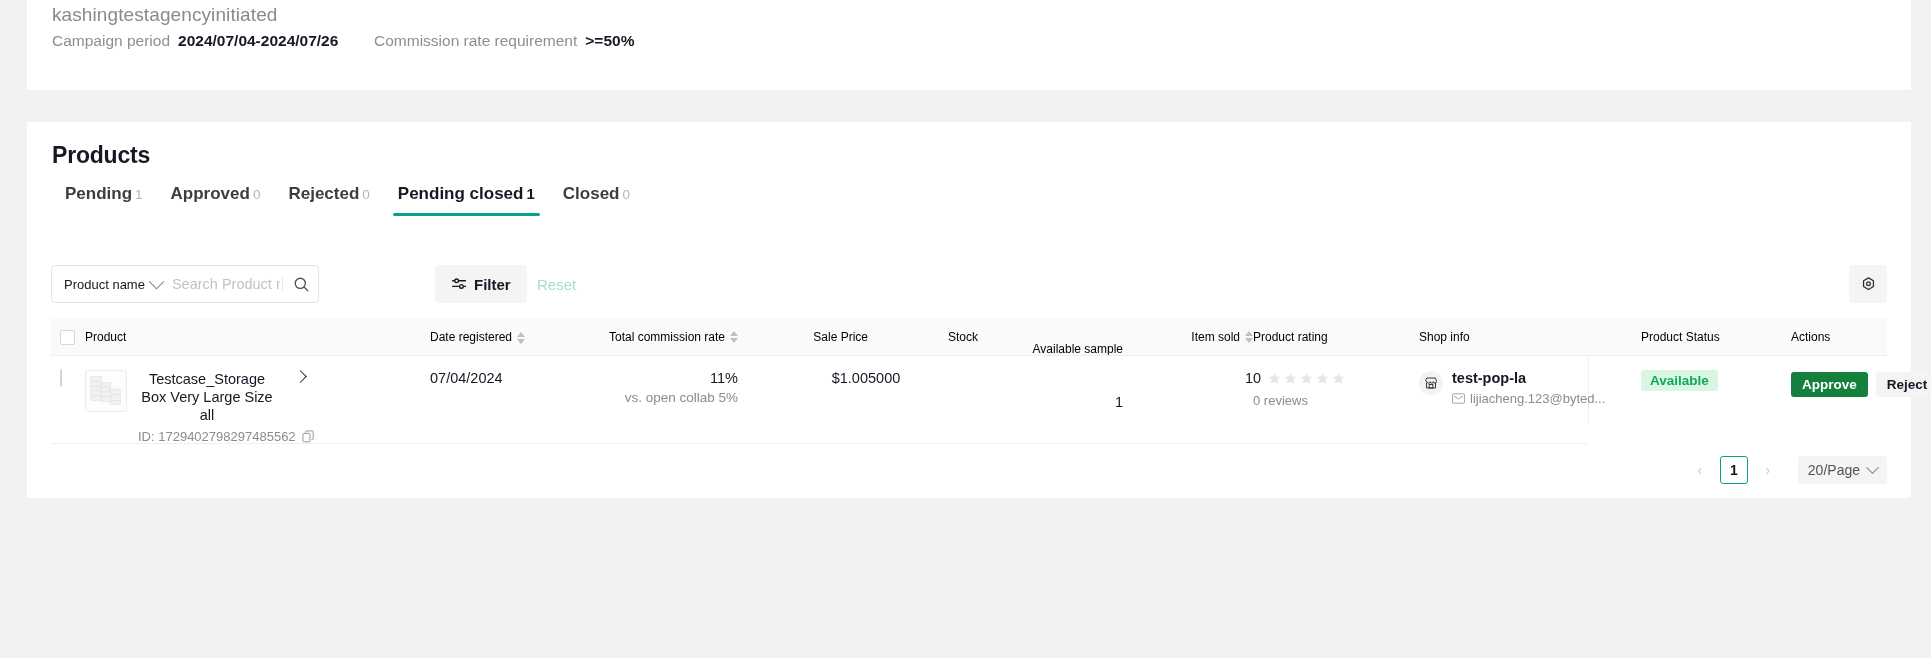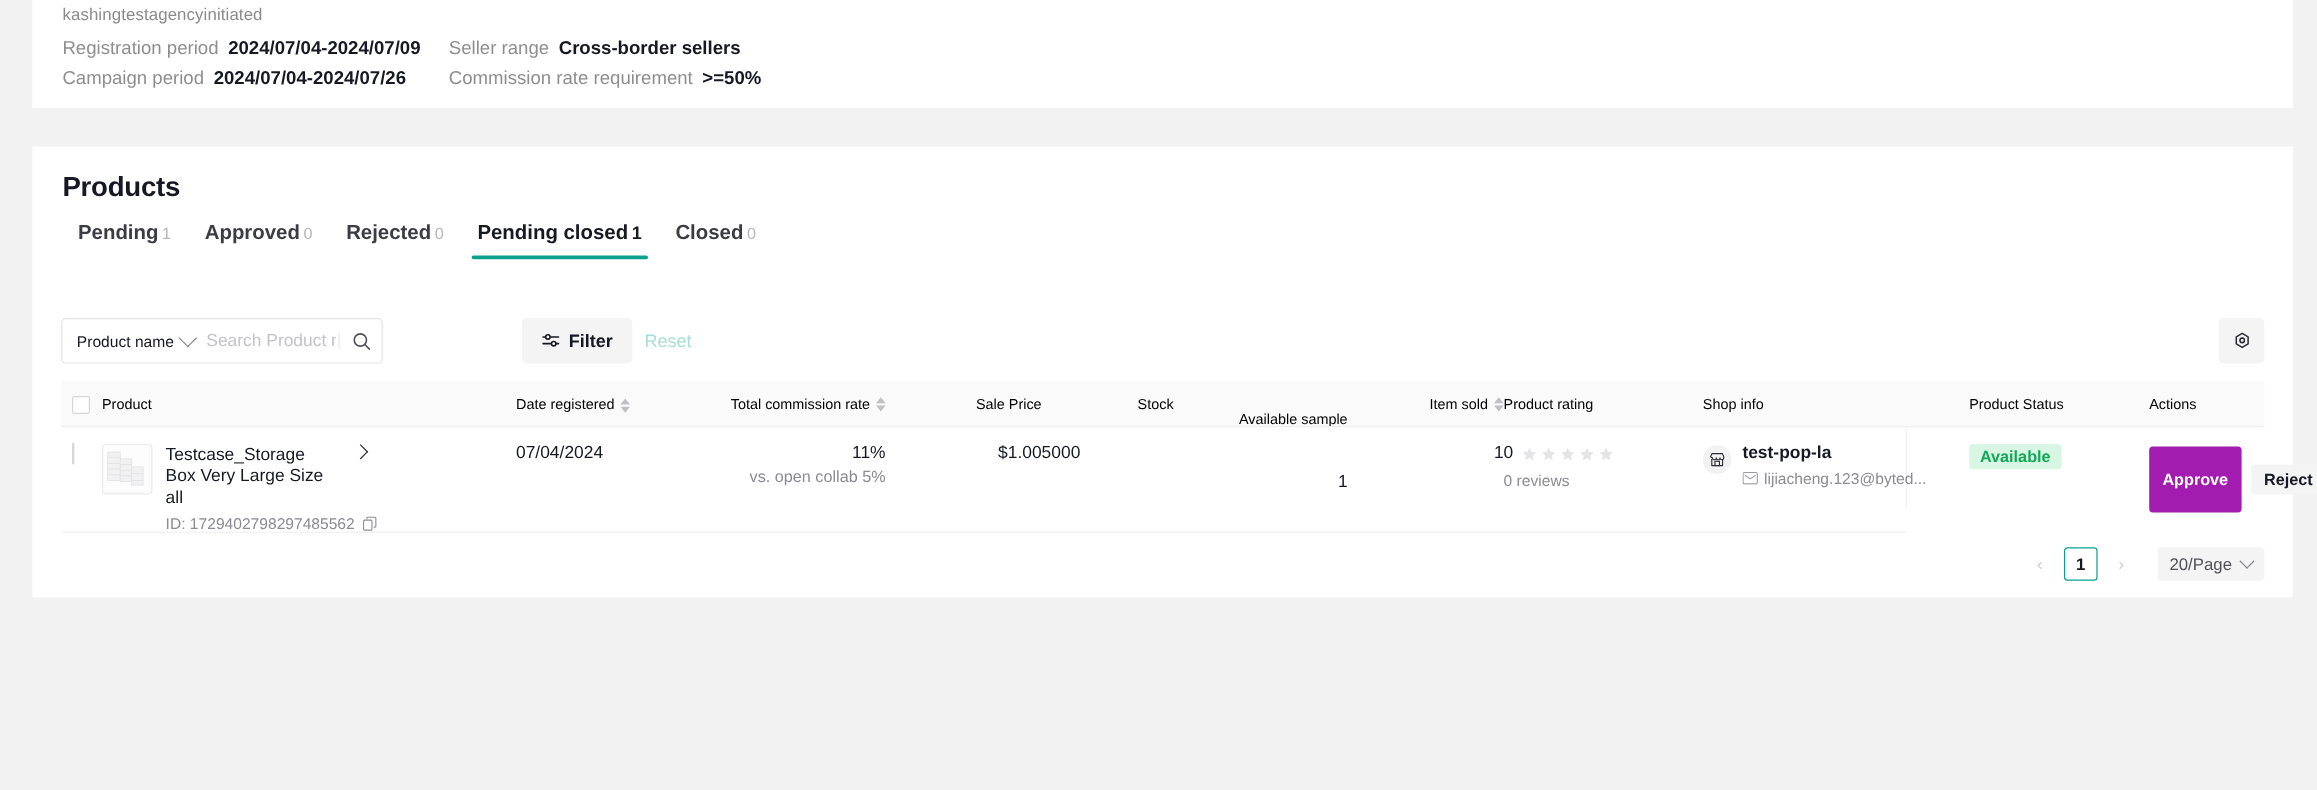--- a/index.html
+++ b/index.html
@@ -27,21 +27,21 @@
   }
   #card-info   { top: -30px; height: 120px; }
   #card-tabs   { top: 122px; height: 120px; }
   #card-table  { top: 240px; height: 258px; border-radius: 2px; }
 
   
   .camp-title {
     position: absolute;
     left: 25px;
     top: 34px;
-    font-size: 14px;
+    font-size: 19px;
     color: #8a8a8a;
     letter-spacing: .1px;
   }
   .info-grid {
     position: absolute;
     left: 25px;
     top: 58px;
     width: 1000px;
   }
   .info-row { display: flex; height: 25px; align-items: center; }
@@ -256,21 +256,21 @@
   }
   .trow::after {
     content:"";
     position:absolute; left:0; width:1537px; bottom:0; height:1px;
     background:#efeff0;
   }
   .cell { box-sizing: border-box; font-size: 14.5px; color: #161823; }
 
   
   .c-check  { width: 34px; flex: 0 0 34px; padding-left: 9px; }
-  .c-prod   { width: 345px; flex: 0 0 345px; }
+  .c-prod   { width: 345px; flex: 0 0 345px; text-align: center; }
   .c-date   { width: 133px; flex: 0 0 133px; align-items: flex-end; }
   .c-comm   { width: 175px; flex: 0 0 175px; }
   .c-price  { width: 130px; flex: 0 0 130px; }
   .c-stock  { width: 110px; flex: 0 0 110px; }
   .c-sample { width: 145px; flex: 0 0 145px; margin-top: 24px; }
   .c-sold   { width: 130px; flex: 0 0 130px; }
   .c-rating { width: 166px; flex: 0 0 166px; }
   .c-shop   { width: 222px; flex: 0 0 222px; }
   .c-status { width: 150px; flex: 0 0 150px; }
   .c-act    { width: 140px; flex: 0 0 140px; }
@@ -351,25 +351,25 @@
     background: #d9f6e4;
     color: #11a957;
     font-size: 13.5px;
     font-weight: 600;
     border-radius: 3px;
     padding: 3px 9px;
   }
 
   .act-wrap { display: flex; gap: 8px; align-items: center; margin-top:2px; }
   .btn-approve {
-    background: #a21caf;
+    background: #15803d;
     color: #fff;
     font-size: 13.5px;
     font-weight: 700;
-    padding: 20px 11px;
+    padding: 5px 11px;
     border-radius: 3px;
     cursor: pointer;
   }
   .btn-reject {
     background: #f4f4f4;
     color: #161823;
     font-size: 13.5px;
     font-weight: 600;
     padding: 5px 11px;
     border-radius: 3px;
@@ -432,30 +432,20 @@
   }
 </style>
 </head>
 <body>
 
 <div id="page">
 
   <div class="card" id="card-info">
     <div class="camp-title">kashingtestagencyinitiated</div>
     <div class="info-grid">
-      <div class="info-row">
-        <div class="info-cell c1">
-          <span class="info-label">Registration period</span>
-          <span class="info-value">2024/07/04-2024/07/09</span>
-        </div>
-        <div class="info-cell">
-          <span class="info-label">Seller range</span>
-          <span class="info-value">Cross-border sellers</span>
-        </div>
-      </div>
       <div class="info-row">
         <div class="info-cell c1">
           <span class="info-label">Campaign period</span>
           <span class="info-value">2024/07/04-2024/07/26</span>
         </div>
         <div class="info-cell">
           <span class="info-label">Commission rate requirement</span>
           <span class="info-value">&gt;=50%</span>
         </div>
       </div>

